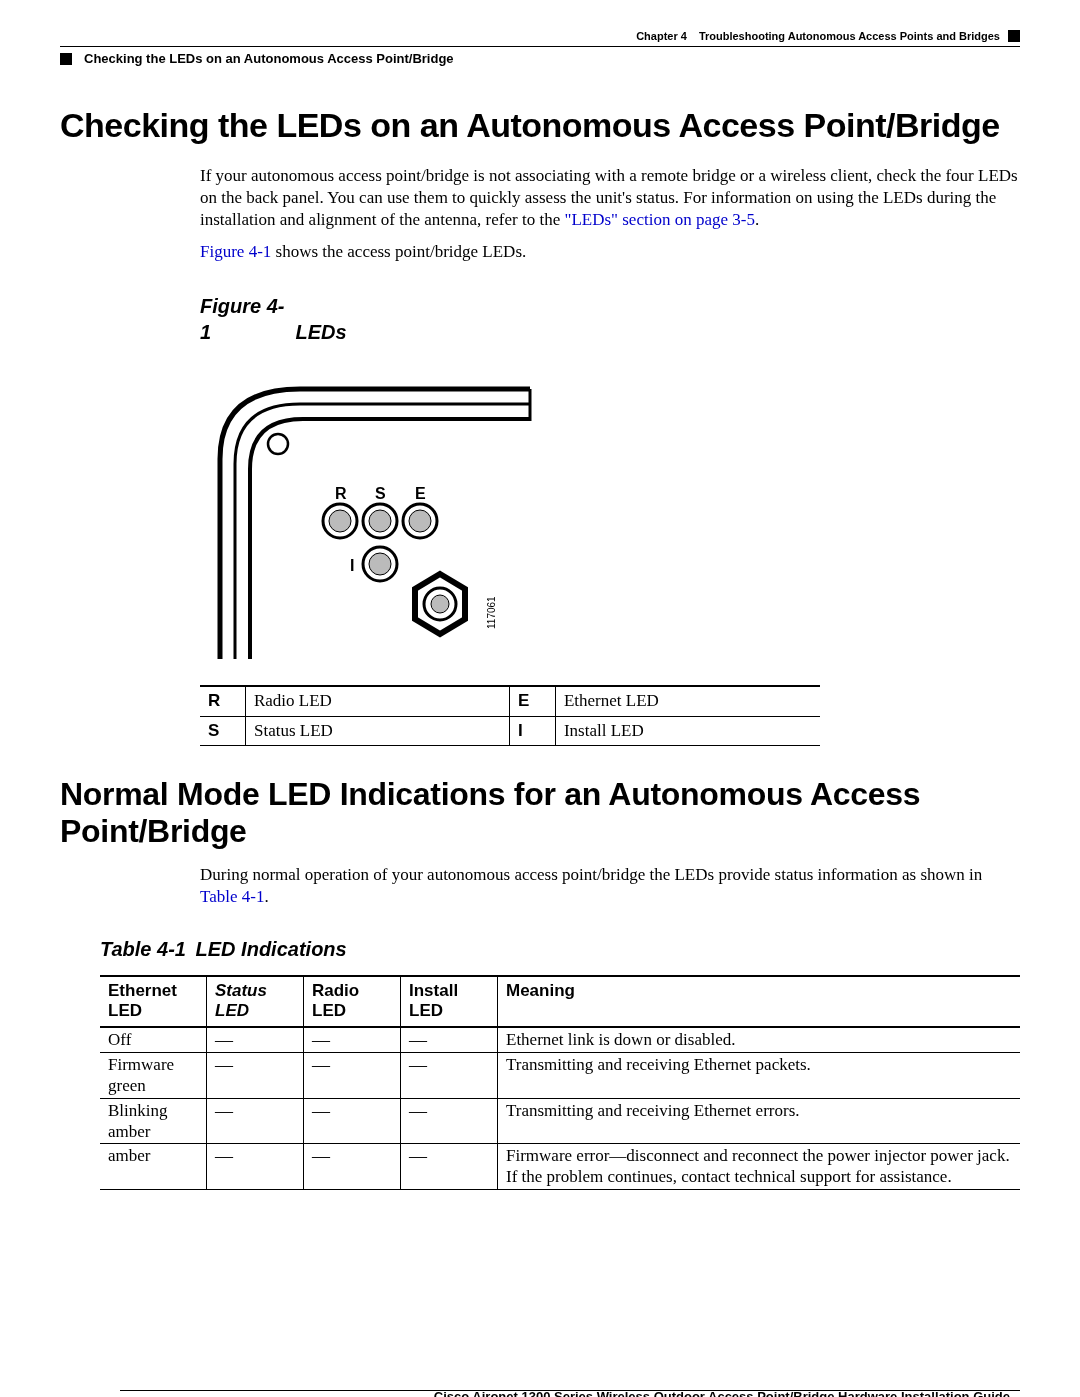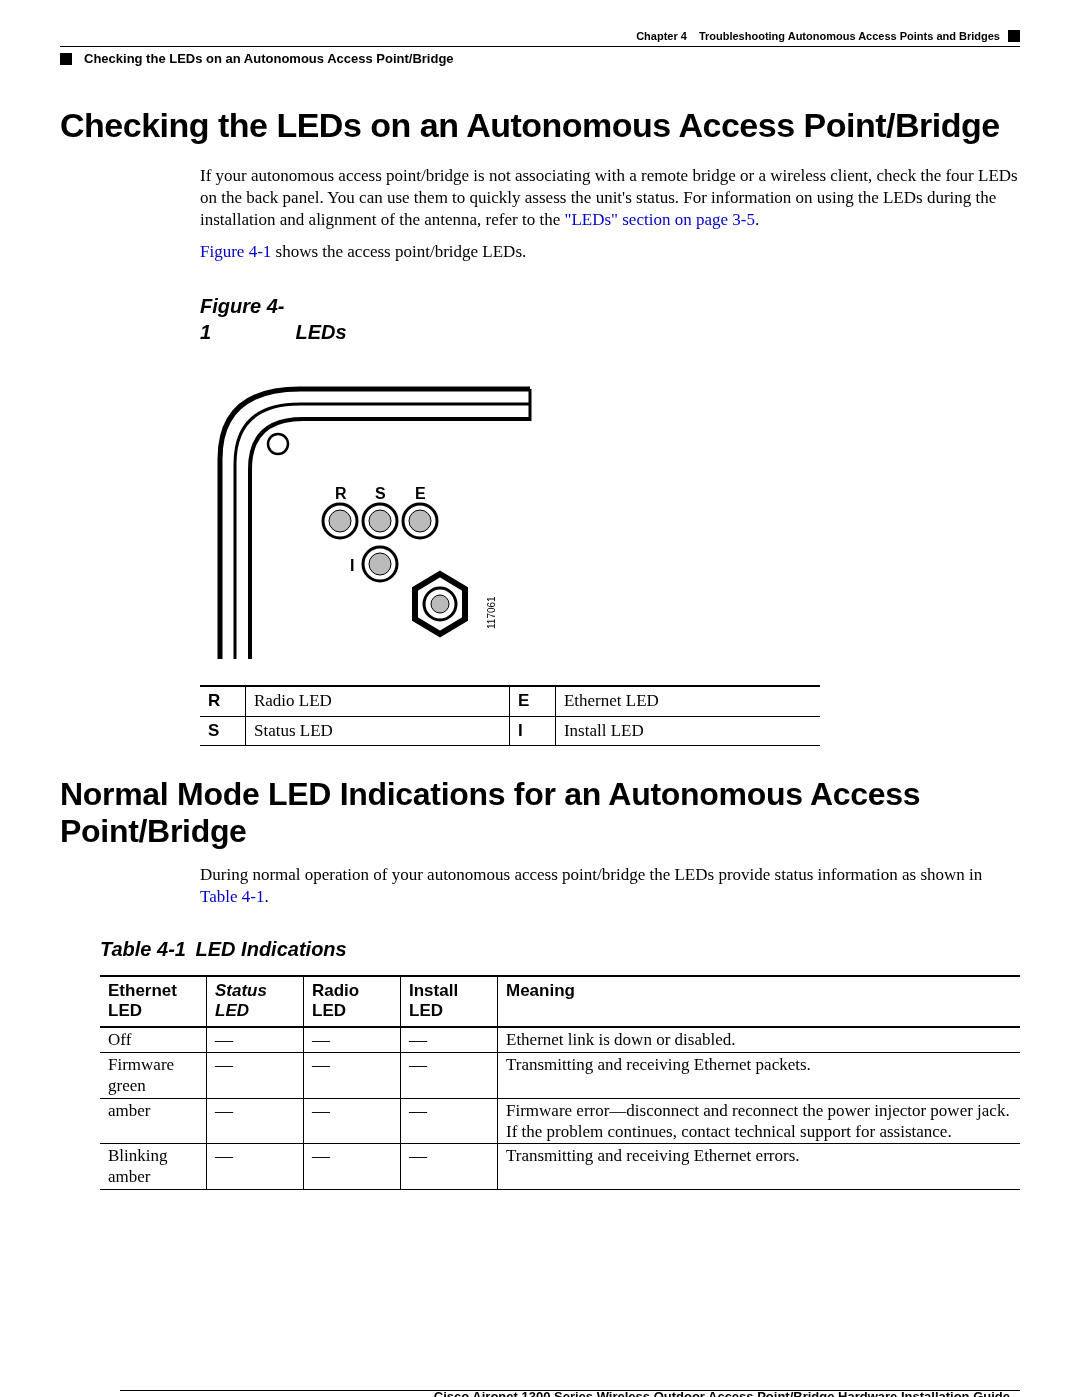--- a/index.html
+++ b/index.html
@@ -311,32 +311,32 @@
           <td>Ethernet link is down or disabled.</td>
         </tr>
         <tr>
           <td>Firmware green</td>
           <td class="dash">—</td>
           <td class="dash">—</td>
           <td class="dash">—</td>
           <td>Transmitting and receiving Ethernet packets.</td>
         </tr>
         <tr>
+          <td>Blinking amber</td>
+          <td class="dash">—</td>
+          <td class="dash">—</td>
+          <td class="dash">—</td>
+          <td>Transmitting and receiving Ethernet errors.</td>
+        </tr>
+        <tr>
           <td>amber</td>
           <td class="dash">—</td>
           <td class="dash">—</td>
           <td class="dash">—</td>
           <td>Firmware error—disconnect and reconnect the power injector power jack. If the problem continues, contact technical support for assistance.</td>
-        </tr>
-        <tr>
-          <td>Blinking amber</td>
-          <td class="dash">—</td>
-          <td class="dash">—</td>
-          <td class="dash">—</td>
-          <td>Transmitting and receiving Ethernet errors.</td>
         </tr>
       </tbody>
     </table>
   </div>
 
   <div class="footer">
     <div class="footer-line"></div>
     <div class="footer-title">Cisco Aironet 1300 Series Wireless Outdoor Access Point/Bridge Hardware Installation Guide</div>
     <div class="footer-bottom">
       <div class="page-num-box">4-2</div>

